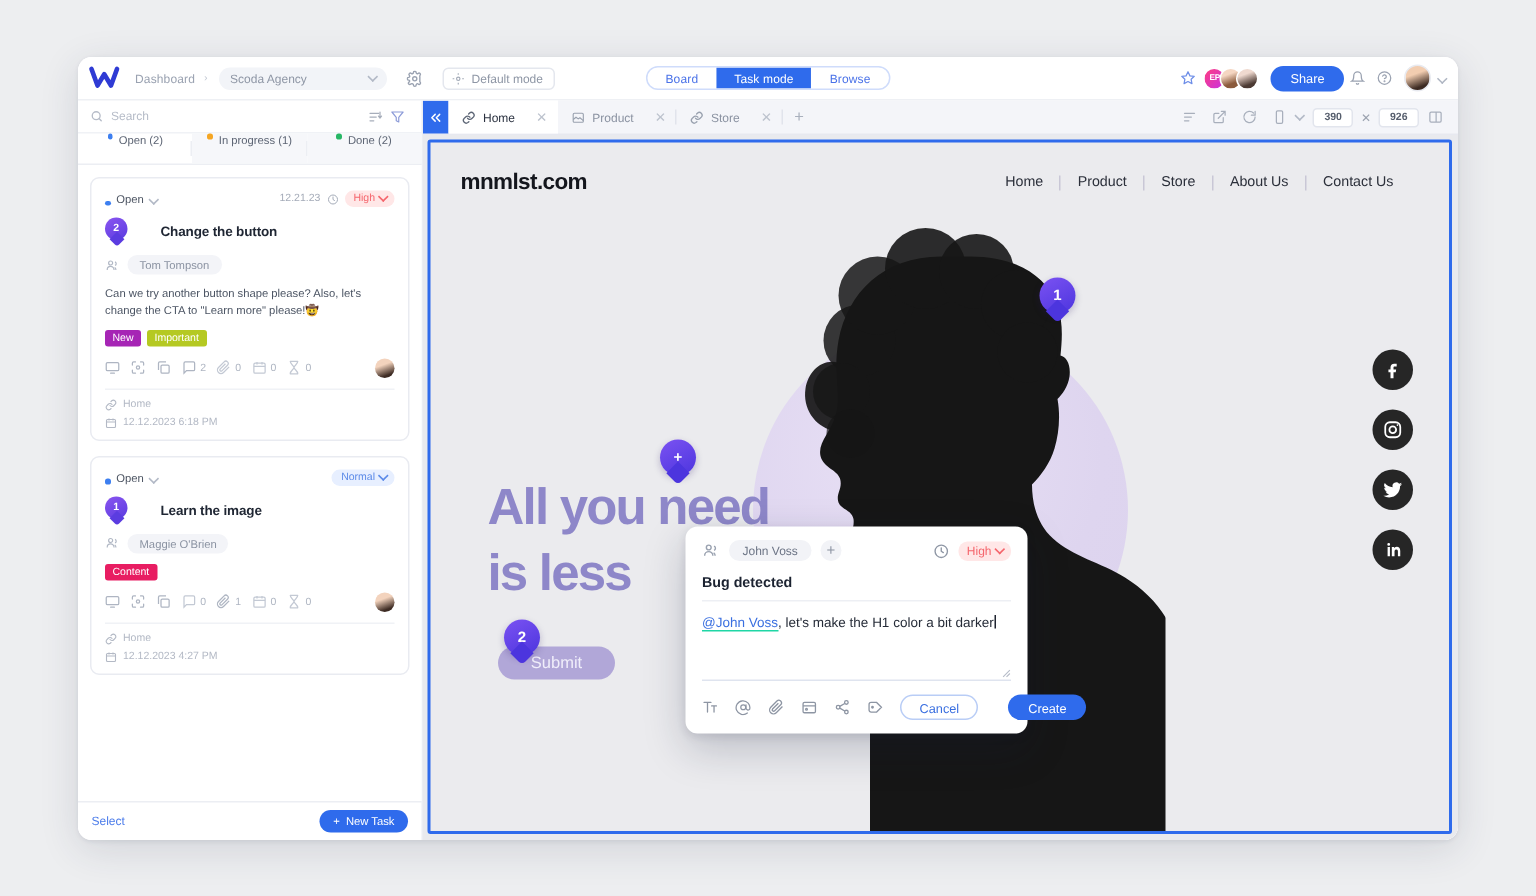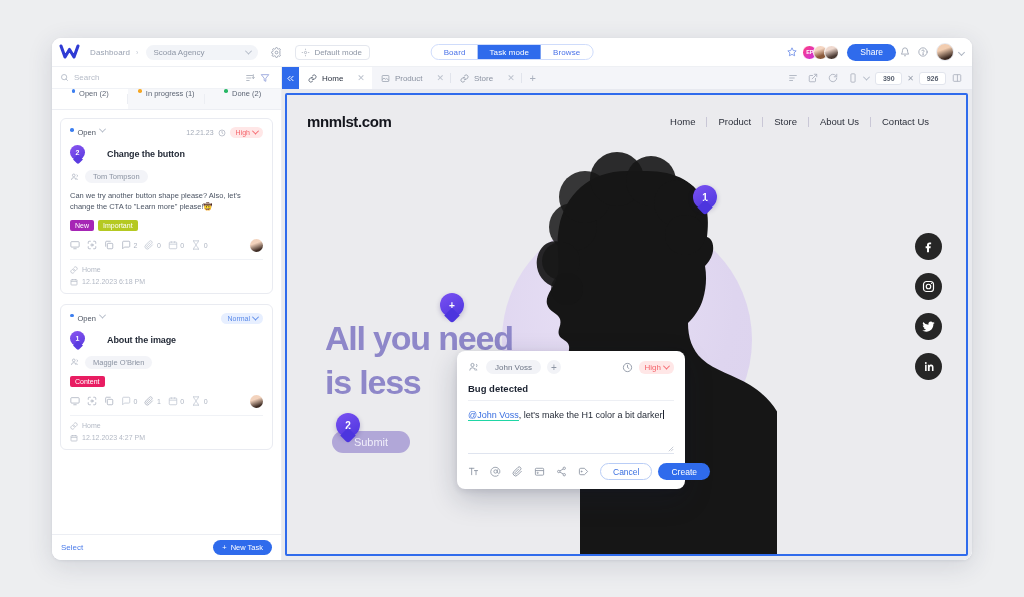--- a/index.html
+++ b/index.html
@@ -107,21 +107,21 @@
     content:''; position:absolute; right:0; top:5px; bottom:5px; width:1px; background:#eceef3;
   }
   .tab.inactive { background: #f6f7fa; }
   .dot { width: 3.5px; height: 3.5px; border-radius: 50%; }
   .cards { flex: 1; overflow: hidden; background: #fff; padding: 8px 8px 0 8px; }
   .card {
     border: 1px solid #e9ebf1; border-radius: 6px; background: #fff; padding: 8px 9px 7px 9px;
     margin-bottom: 10px;
   }
   .card-top { display: flex; align-items: center; justify-content: space-between; height: 11px; }
-  .status { display: flex; align-items: flex-start; gap: 4px; font-size: 7.5px; color: #4c5462; }
+  .status { display: flex; align-items: flex-end; gap: 4px; font-size: 7.5px; color: #4c5462; }
   .card-top-r { display: flex; align-items: center; gap: 4px; }
   .date { font-size: 7px; color: #a4abb8; }
   .prio {
     height: 11px; border-radius: 6px; display: flex; align-items: center; gap: 3px;
     padding: 0 5px 0 6px; font-size: 7px;
   }
   .prio.high { background: #ffe7e7; color: #f5656c; }
   .prio.normal { background: #e7efff; color: #5b8ae8; }
   .title-row { display: flex; align-items: center; gap: 22px; margin-top: 7px; }
   .pin {
@@ -239,21 +239,21 @@
              display: flex; align-items: center; justify-content: center; font-size: 10px; color: #8d95a3; }
   .pp-head-r { margin-left: auto; display: flex; align-items: center; gap: 6px; }
   .pp-title { font-size: 9.5px; font-weight: bold; color: #1b2230; margin-top: 9px;
               padding-bottom: 6px; border-bottom: 1px solid #edeff4; }
   .pp-body { font-size: 9px; line-height: 1.5; color: #262c38; margin-top: 8px; min-height: 44px; }
   .caret { display: inline-block; width: 1px; height: 9px; background: #1f2430;
            vertical-align: -1px; margin-left: .5px; }
   .pp-rule { border-bottom: 1px solid #dfe4ef; position: relative; }
   .resize { position: absolute; right: 0; bottom: 1px; width: 6px; height: 6px; }
   .pp-tools { display: flex; align-items: center; gap: 11px; margin-top: 9px; }
-  .pp-btns { margin-left: auto; display: flex; gap: 6px; }
+  .pp-btns { margin-left: auto; display: flex; gap: 20px; }
   .btn-cancel { border: 1px solid #b9cdf6; color: #3a6fe0; background: #fff; font-size: 8.5px;
                 height: 17px; border-radius: 9px; padding: 0 12px; cursor: pointer;
                 font-family: "Liberation Sans", sans-serif; }
   .btn-create { border: none; color: #fff; background: #2f6bec; font-size: 8.5px;
                 height: 17px; border-radius: 9px; padding: 0 13px; cursor: pointer;
                 font-family: "Liberation Sans", sans-serif; }
   svg { display: block; }
 </style>
 </head>
 <body>
@@ -484,21 +484,21 @@
                 <span>Normal</span>
                 <i class="chev" style="border-color:#5b8ae8"></i>
               </div>
             </div>
           </div>
           <div class="title-row">
             <div class="pin">
               <i class="tail"></i>
               <div class="bub">1</div>
             </div>
-            <div class="ctitle">About the image</div>
+            <div class="ctitle">Learn the image</div>
           </div>
           <div class="assignee">
             <span>
               <svg width="10" height="10" viewBox="0 0 24 24" fill="none" stroke="#b0b7c4" stroke-width="1.9">
                 <circle cx="9" cy="8" r="3.2"></circle>
                   <path d="M3.5 19a5.5 5.5 0 0111 0"></path>
                   <path d="M16 6.2a3 3 0 010 5.6M17.5 19a5 5 0 00-2-4"></path>
               </svg>
             </span>
             <div class="asg-pill">Maggie O'Brien</div>

